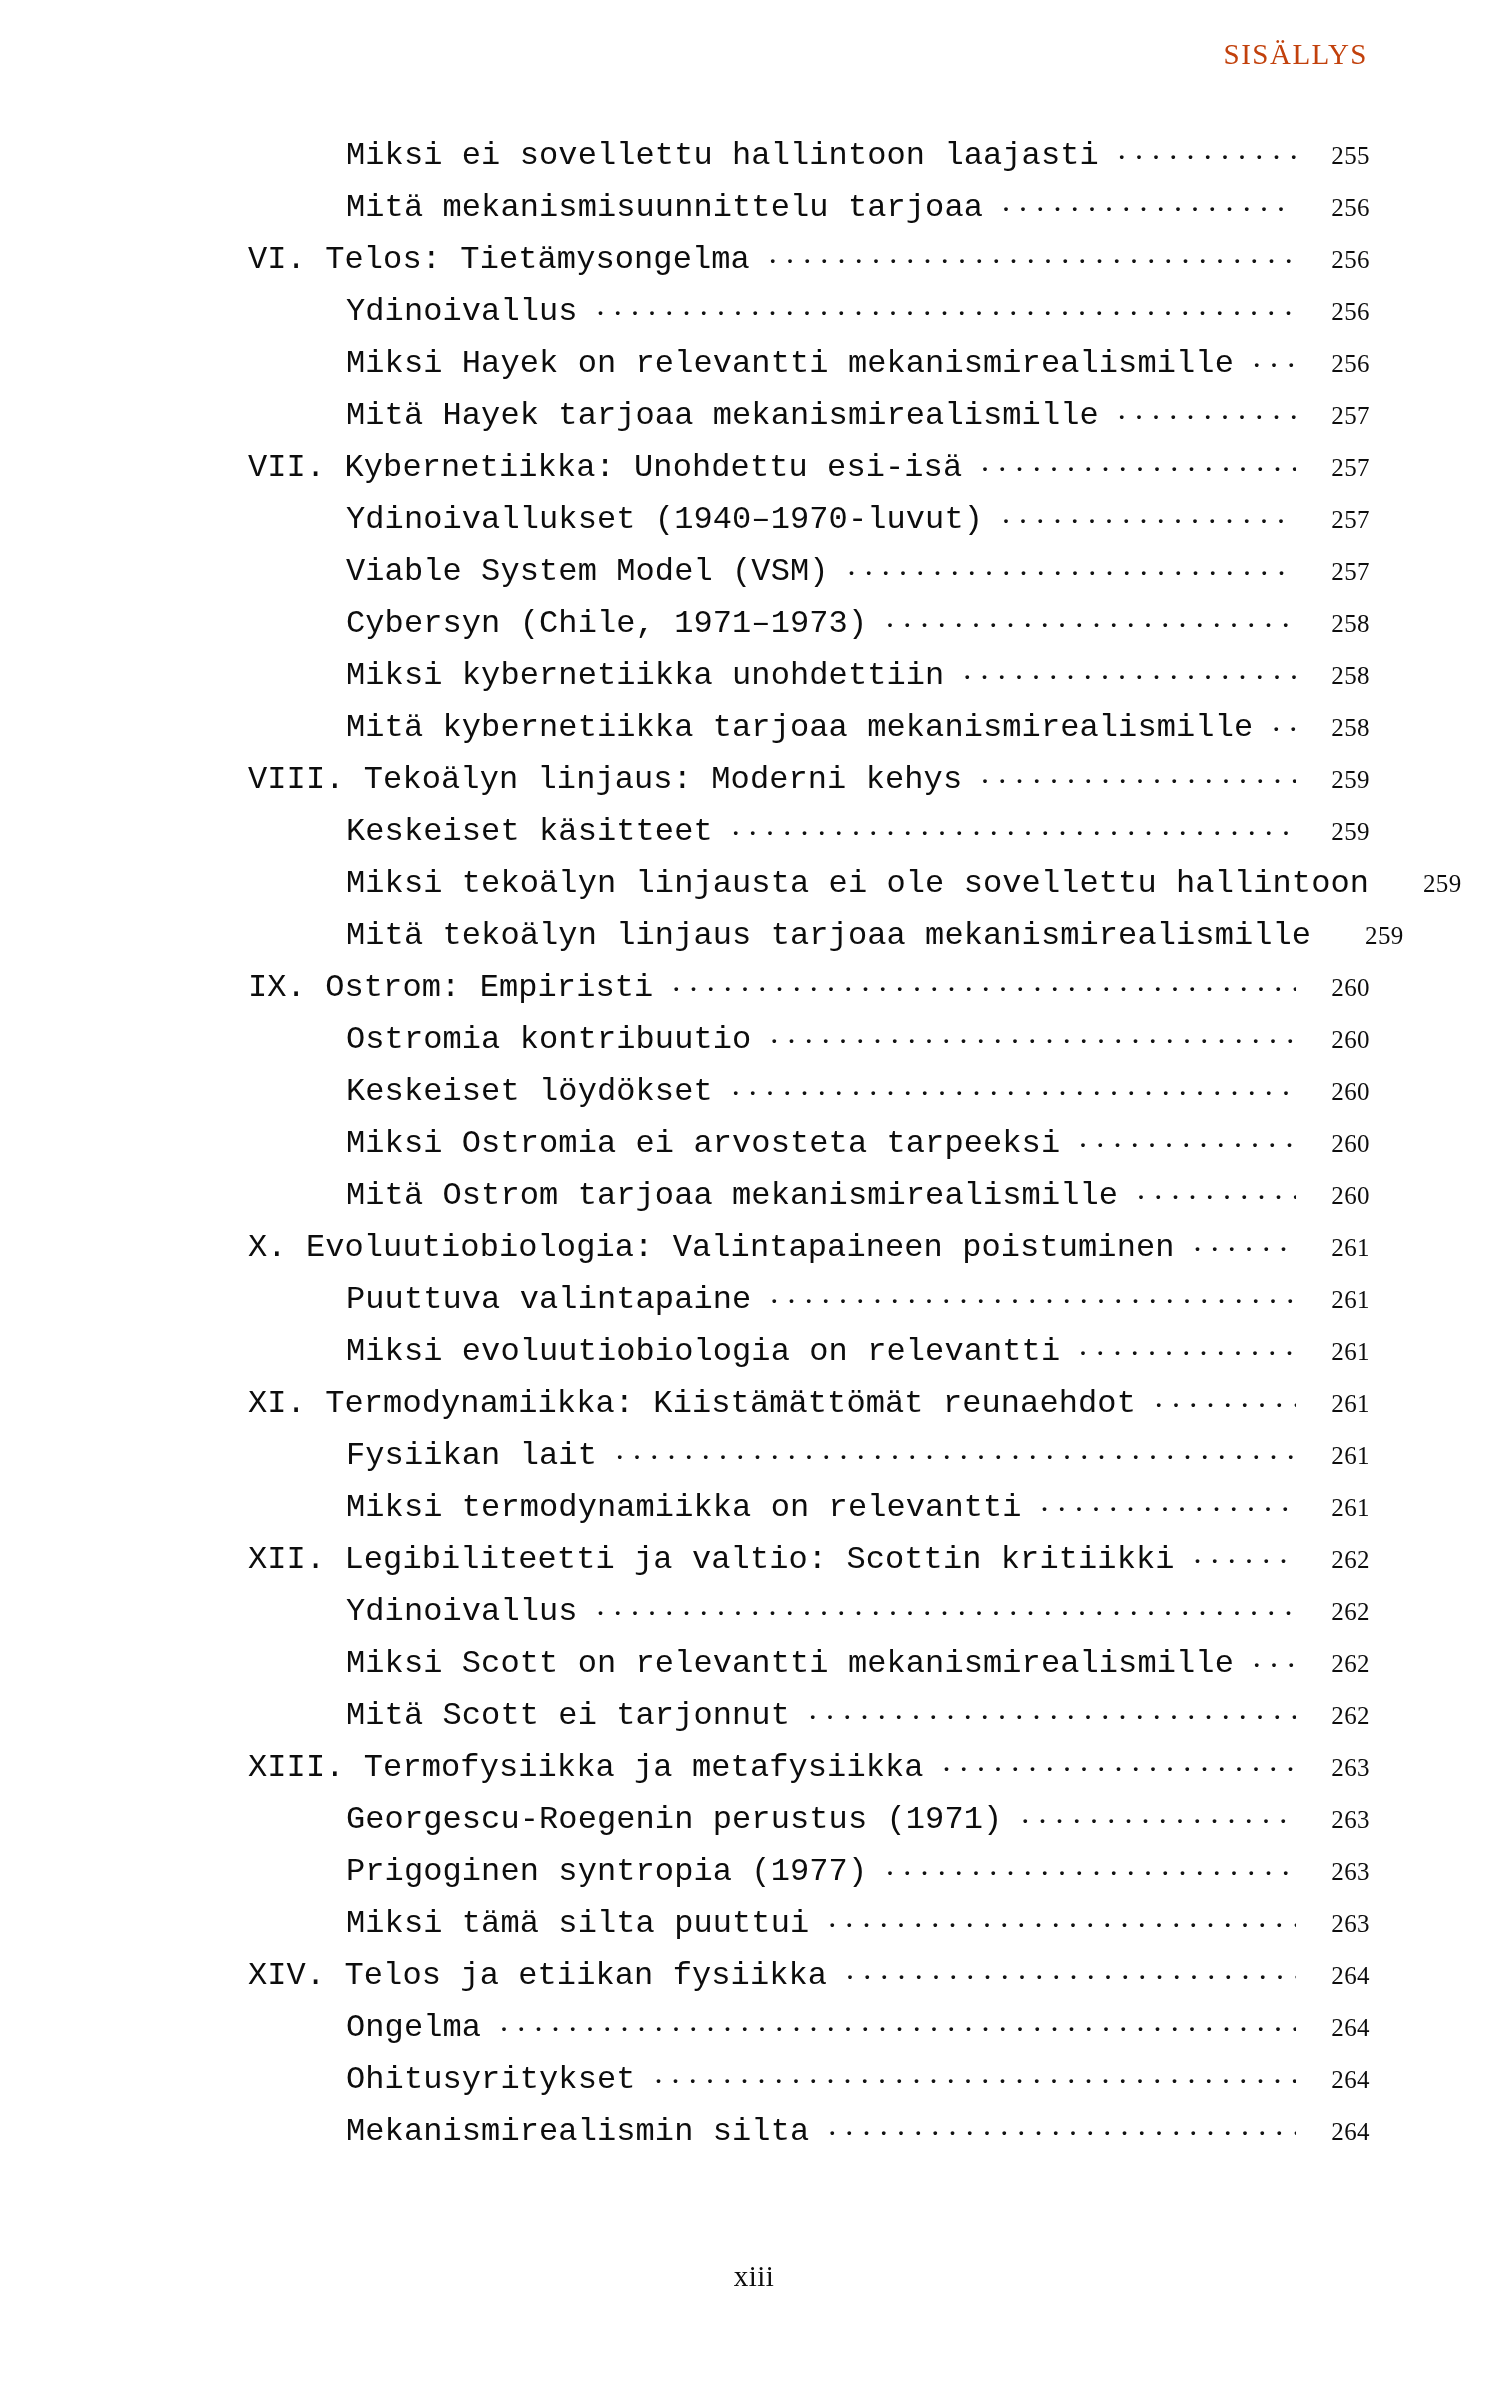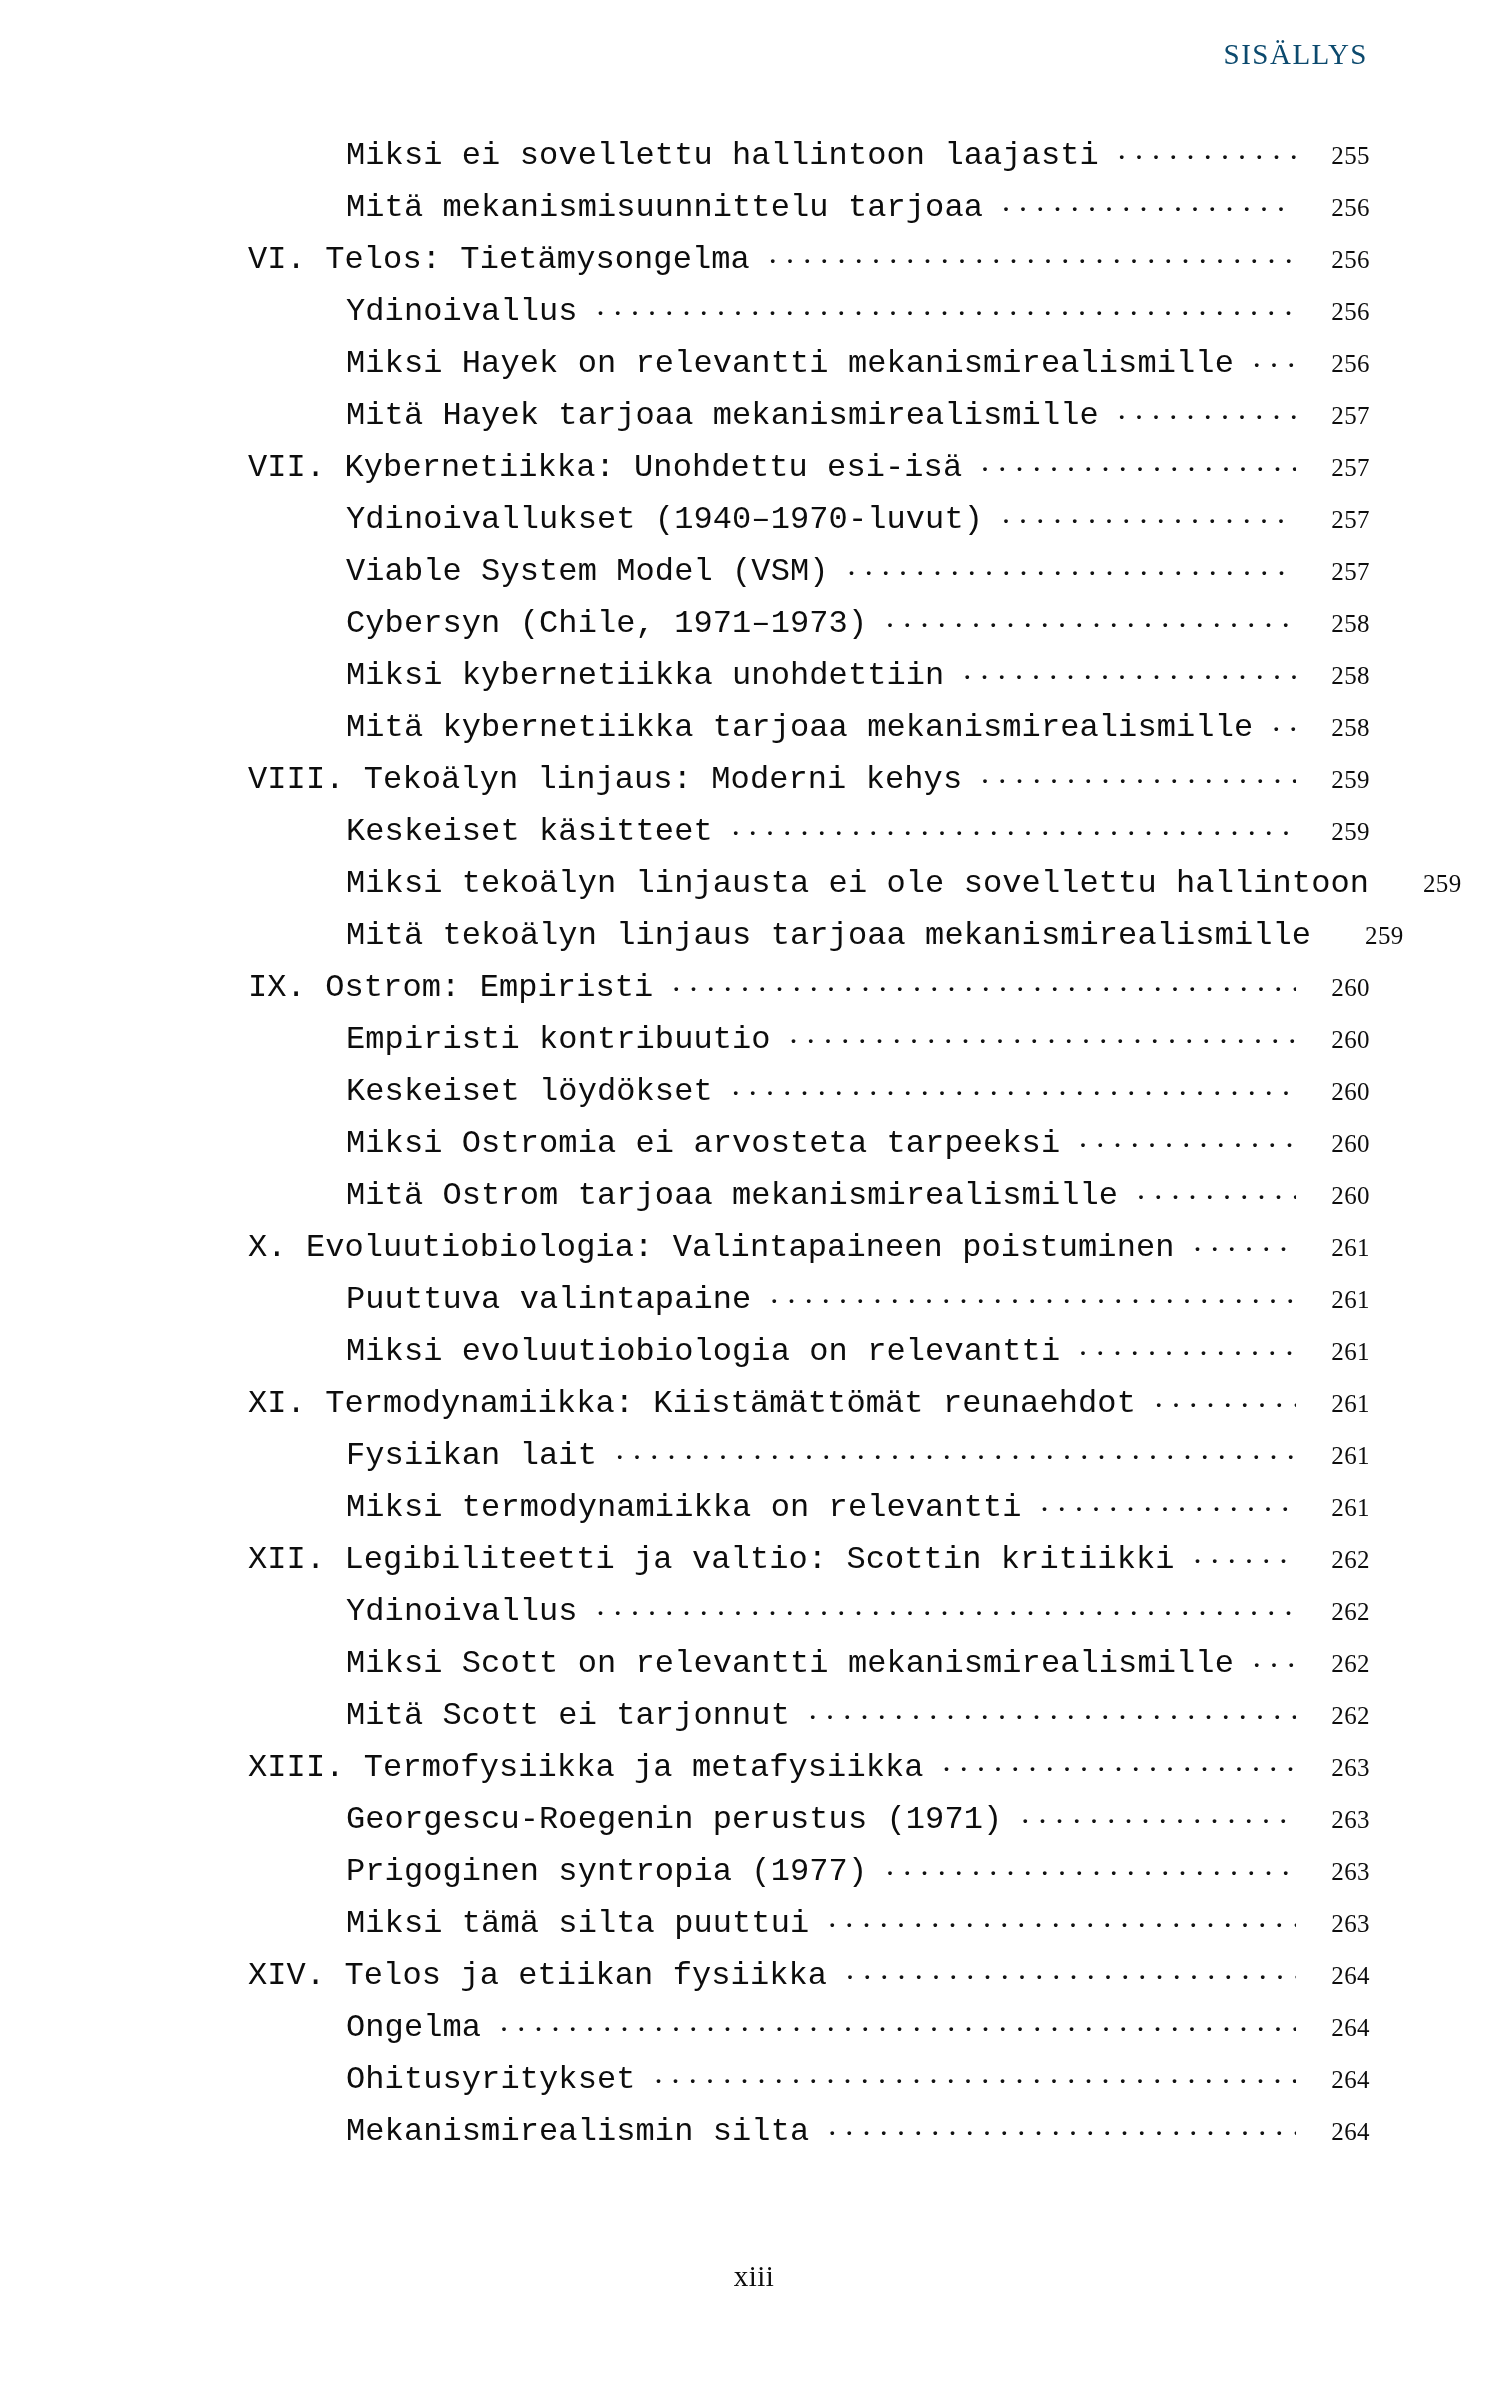--- a/index.html
+++ b/index.html
@@ -25,21 +25,21 @@
   
   .running-head {
     position: absolute;
     top: 40px;
     left: 0;
     right: 140px;
     text-align: right;
     font-size: 29px;
     letter-spacing: 1.5px;
     line-height: 1;
-    color: #0c4a6e;
+    color: #c2410c;
     padding-left: 33px;
   }
 
   
   .toc {
     position: absolute;
     top: 132px;
     left: 248px;
     width: 1122px;
   }
@@ -190,21 +190,21 @@
         <span class="title">Mitä tekoälyn linjaus tarjoaa mekanismirealismille</span>
         <span class="leader"></span>
         <span class="pageno">259</span>
       </div>
       <div class="toc-entry level-1">
         <span class="title">IX. Ostrom: Empiristi</span>
         <span class="leader"></span>
         <span class="pageno">260</span>
       </div>
       <div class="toc-entry level-2">
-        <span class="title">Empiristi kontribuutio</span>
+        <span class="title">Ostromia kontribuutio</span>
         <span class="leader"></span>
         <span class="pageno">260</span>
       </div>
       <div class="toc-entry level-2">
         <span class="title">Keskeiset löydökset</span>
         <span class="leader"></span>
         <span class="pageno">260</span>
       </div>
       <div class="toc-entry level-2">
         <span class="title">Miksi Ostromia ei arvosteta tarpeeksi</span>

